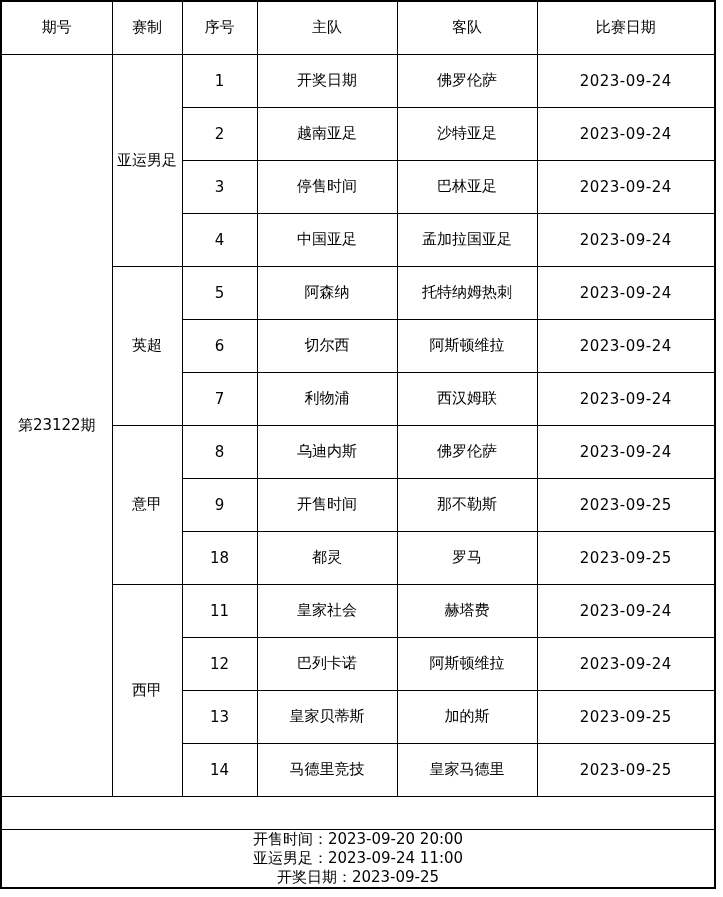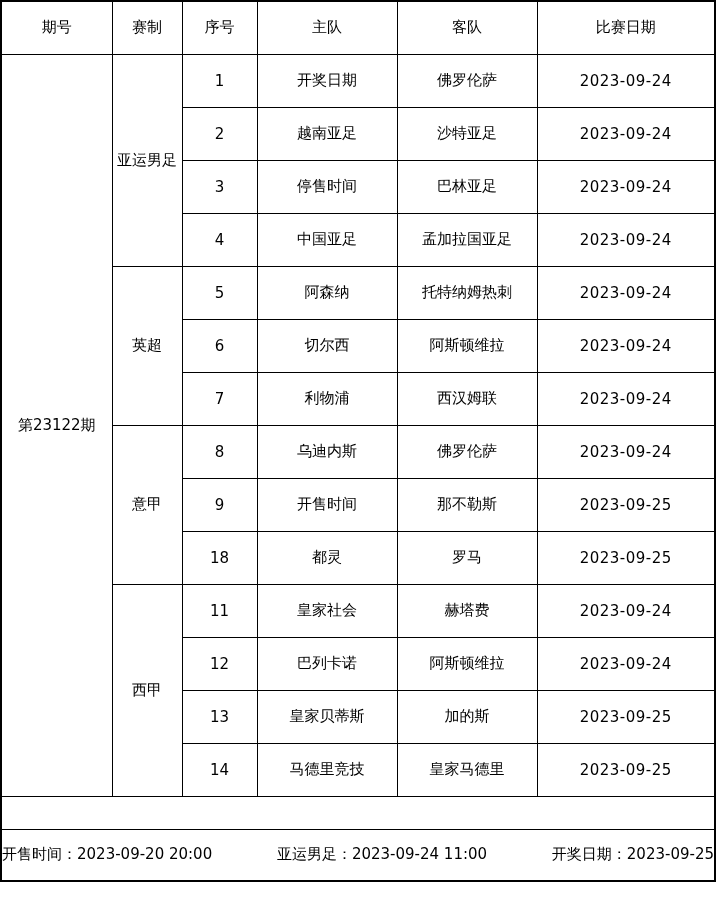--- a/index.html
+++ b/index.html
@@ -32,23 +32,24 @@
     overflow: hidden;
     white-space: nowrap;
   }
   tr.header-row { height: 53px; }
   tr.match-row { height: 53px; }
   tr.spacer-row { height: 33px; }
   tr.footer-row { height: 52px; }
   td.date-cell { letter-spacing: 0.5px; }
   .footer-line {
     display: flex;
-    justify-content: space-between;
+    justify-content: center;
     align-items: center;
     width: 100%;
+    flex-direction: column;
   }
   .footer-item { white-space: nowrap; }
 </style>
 </head>
 <body>
 
 <div class="sheet">
   <table class="schedule">
     <colgroup>
       <col style="width:111px">

